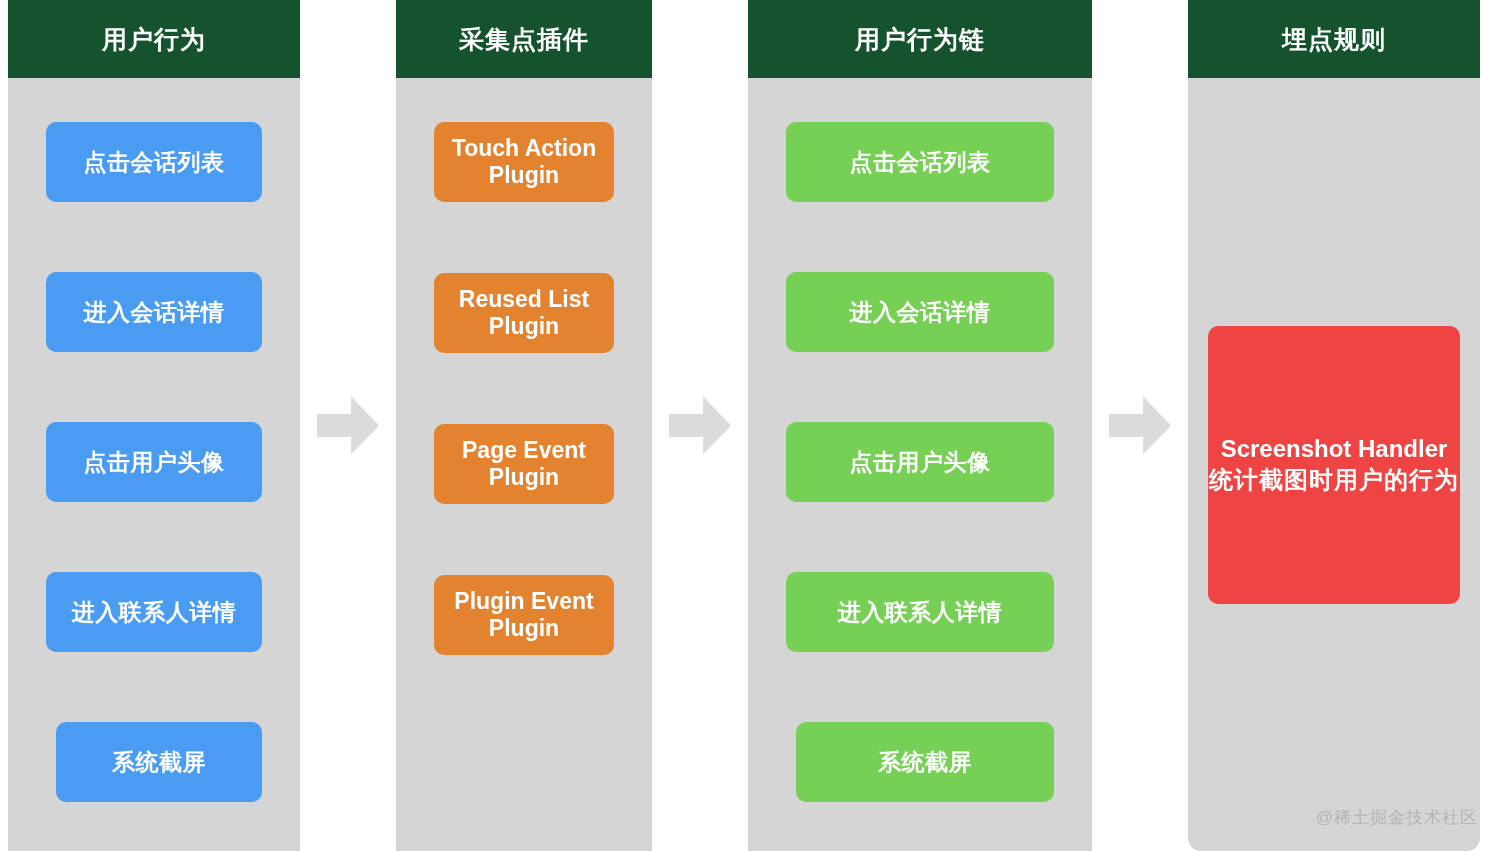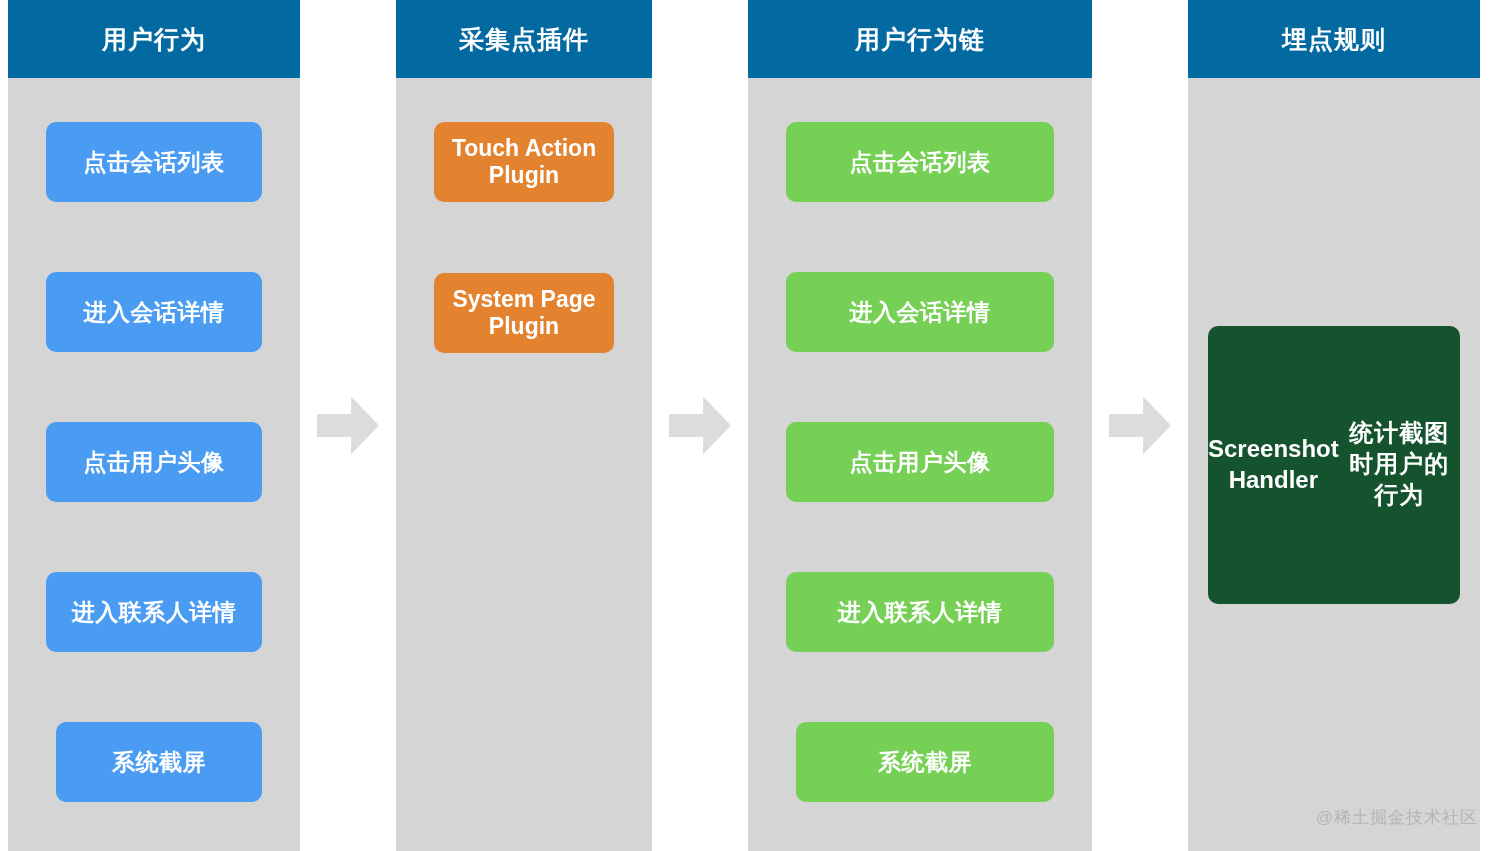--- a/index.html
+++ b/index.html
@@ -26,25 +26,25 @@
   
   .column {
     position: relative;
     display: flex;
     flex-direction: column;
     background: #d5d5d5;
   }
   .col-1 { width: 292px; margin-left: 8px; }
   .col-2 { width: 256px; }
   .col-3 { width: 344px; }
-  .col-4 { width: 292px; margin-right: 28px; }
+  .col-4 { width: 292px; margin-right: 28px; border-radius: 13px; }
 
   .col-header {
     height: 78px;
-    background: #0369a1;
+    background: #14532d;
     color: #ffffff;
     font-size: 25px;
     font-weight: bold;
     letter-spacing: 1px;
     display: flex;
     align-items: center;
     justify-content: center;
     flex: 0 0 78px;
   }
 
@@ -89,24 +89,24 @@
   
   .col-4 .col-body {
     justify-content: center;
     align-items: center;
     padding: 44px 20px;
   }
   .card-big {
     width: 100%;
     height: 278px;
     border-radius: 10px;
-    background: #14532d;
+    background: #ef4444;
     color: #ffffff;
     display: flex;
-    flex-direction: row;
+    flex-direction: column;
     align-items: center;
     justify-content: center;
     text-align: center;
     font-size: 24px;
     font-weight: bold;
     line-height: 1.28;
   }
   .card-big .line2 { letter-spacing: 1px; }
 
   
@@ -158,21 +158,23 @@
 
   <div class="arrow-gap">
     <div class="arrow"></div>
   </div>
 
   <div class="column col-2">
     <div class="col-header">采集点插件</div>
     <div class="col-body">
       <div class="card-stack four">
         <div class="card orange">Touch Action Plugin</div>
-        <div class="card orange">System Page Plugin</div>
+        <div class="card orange">Reused List Plugin</div>
+        <div class="card orange">Page Event Plugin</div>
+        <div class="card orange">Plugin Event Plugin</div>
       </div>
     </div>
   </div>
 
   <div class="arrow-gap">
     <div class="arrow"></div>
   </div>
 
   <div class="column col-3">
     <div class="col-header">用户行为链</div>

